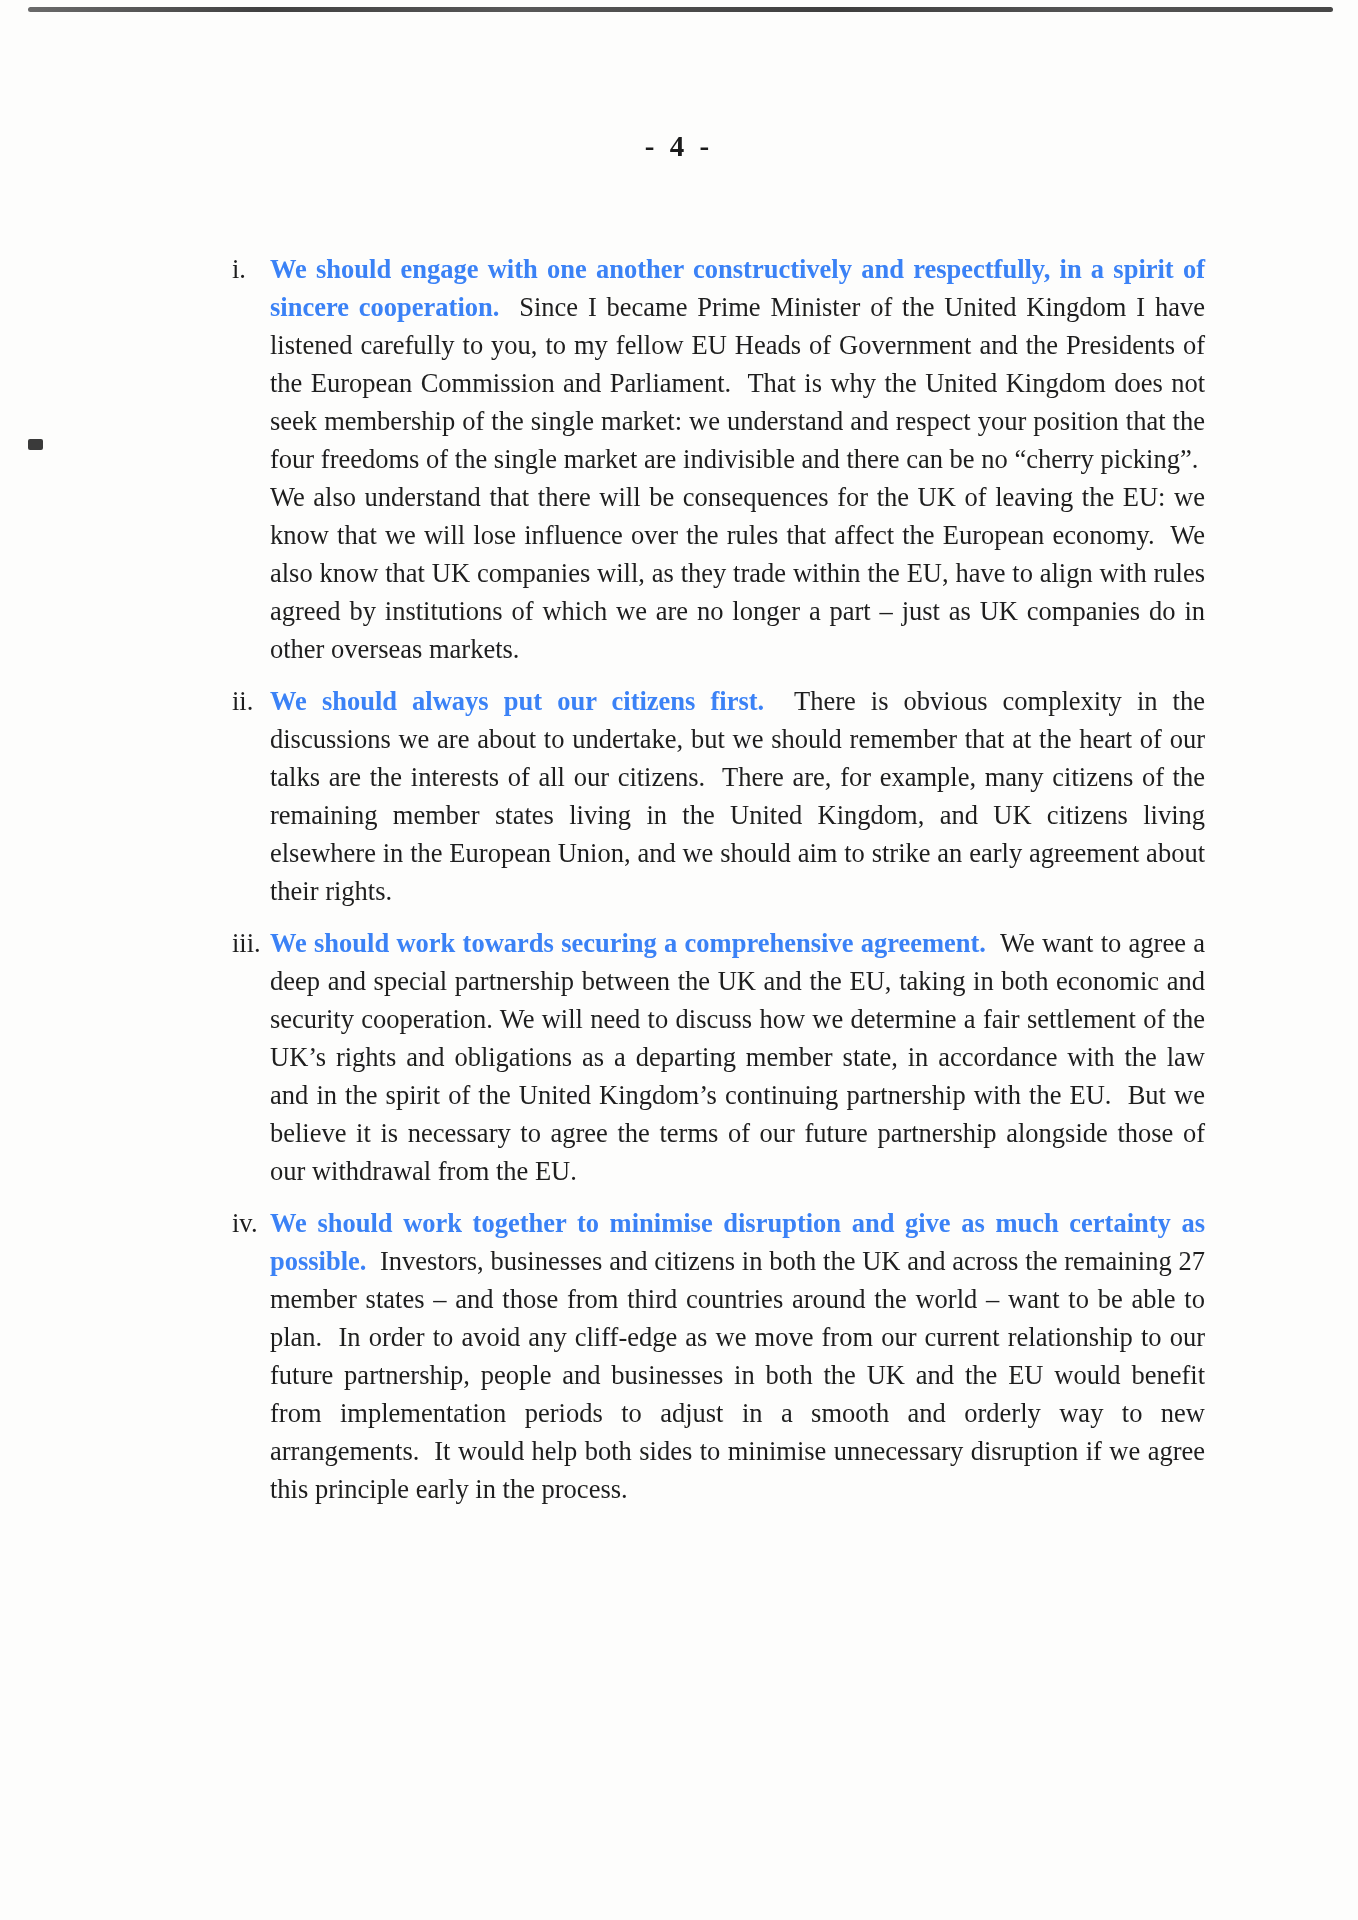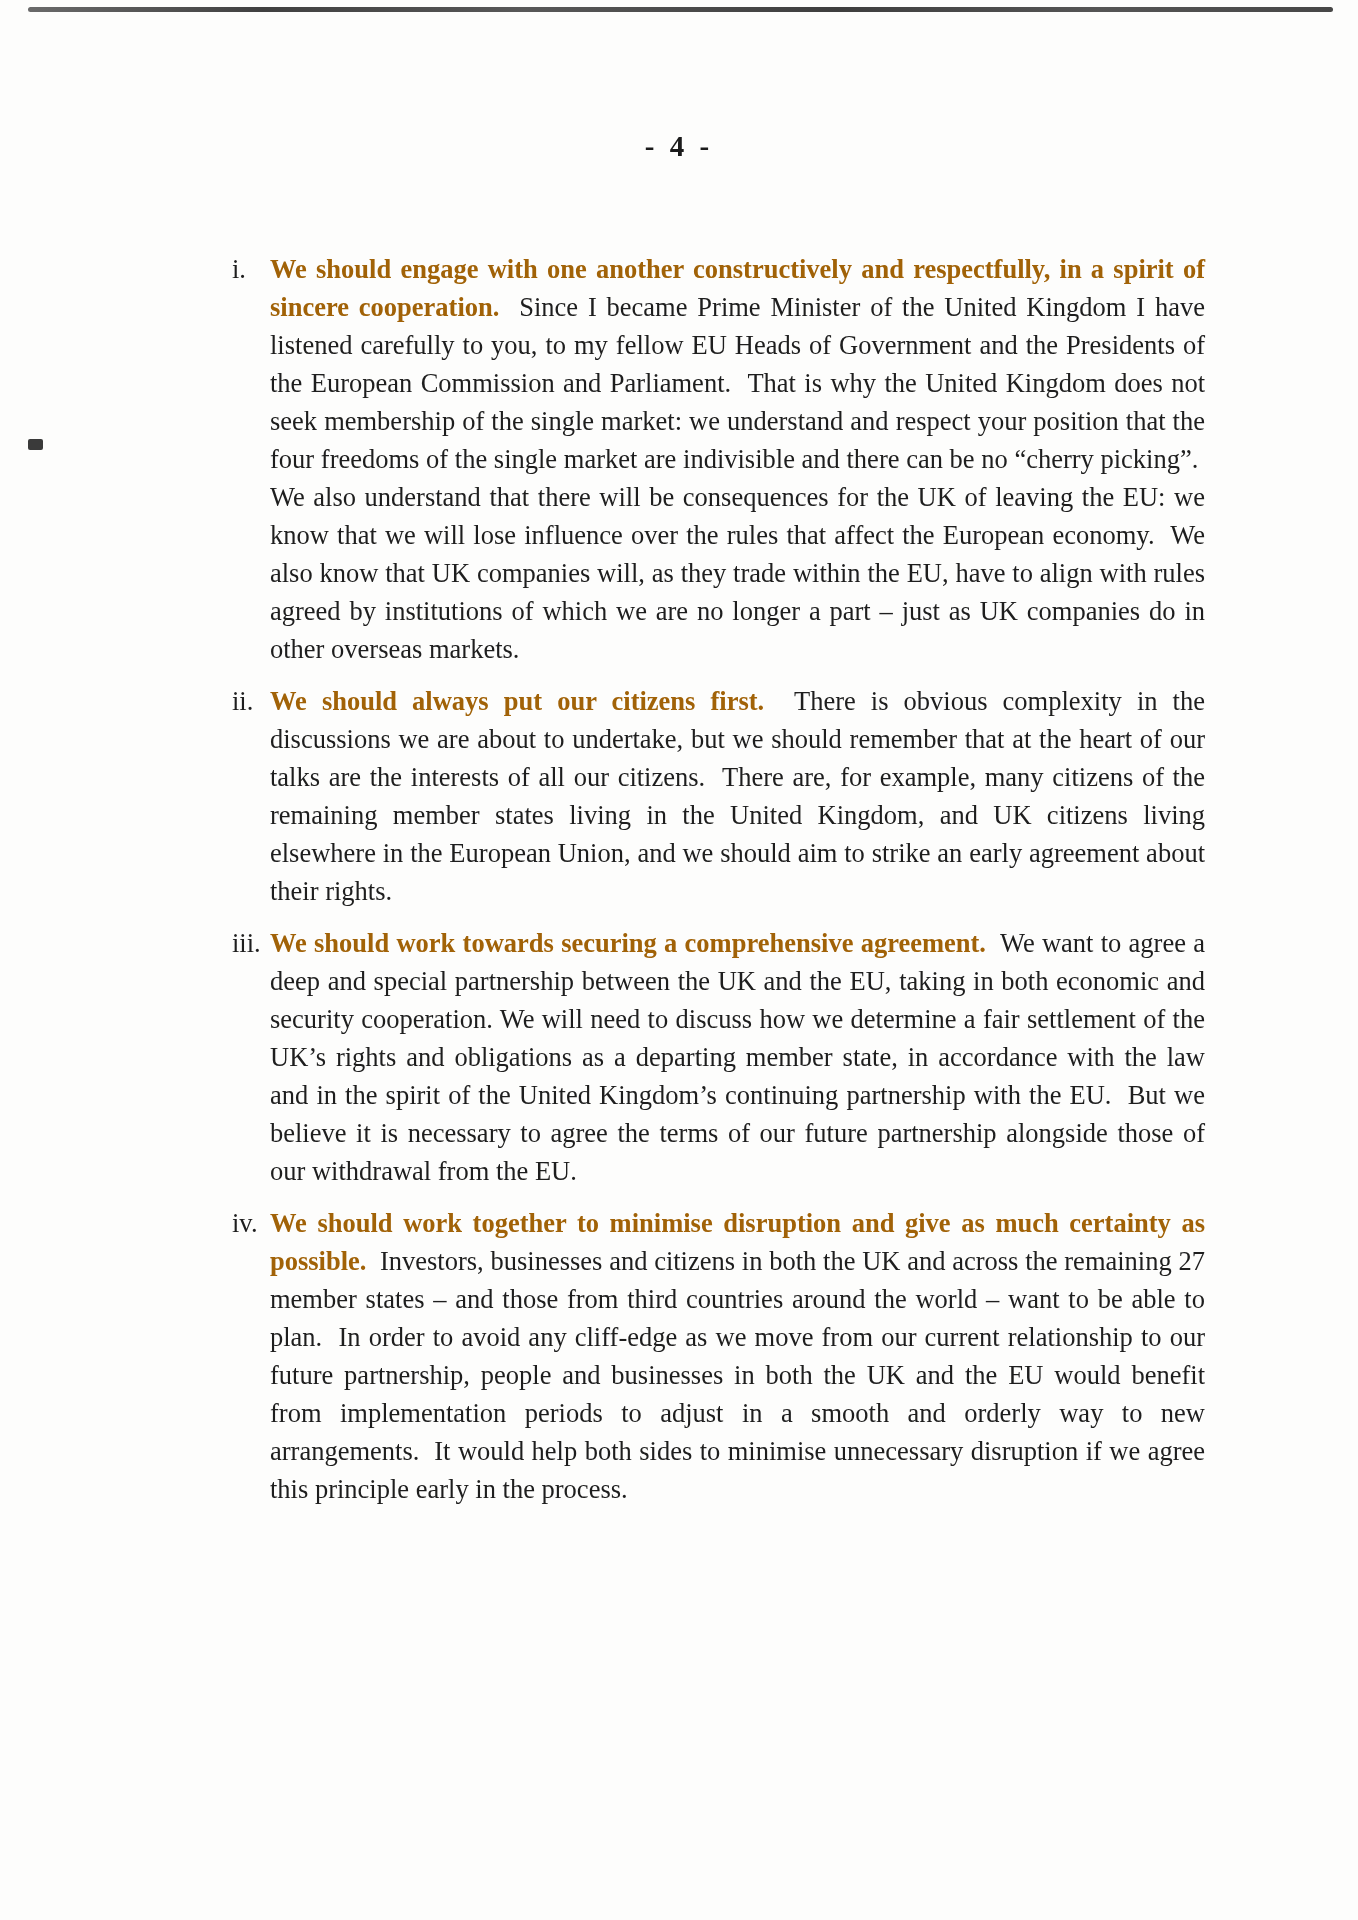--- a/index.html
+++ b/index.html
@@ -68,21 +68,21 @@
     color: #1e1e1e;
   }
   li.point .marker {
     position: absolute;
     left: 0;
     top: 0;
     font-weight: 400;
   }
   li.point .lead {
     font-weight: 700;
-    color: #a16207;
+    color: #3b82f6;
   }
   li.point .pbody {
     font-weight: 400;
   }
 </style>
 </head>
 <body>
 
 <div class="page">
   <div class="scan-edge-line"></div>

